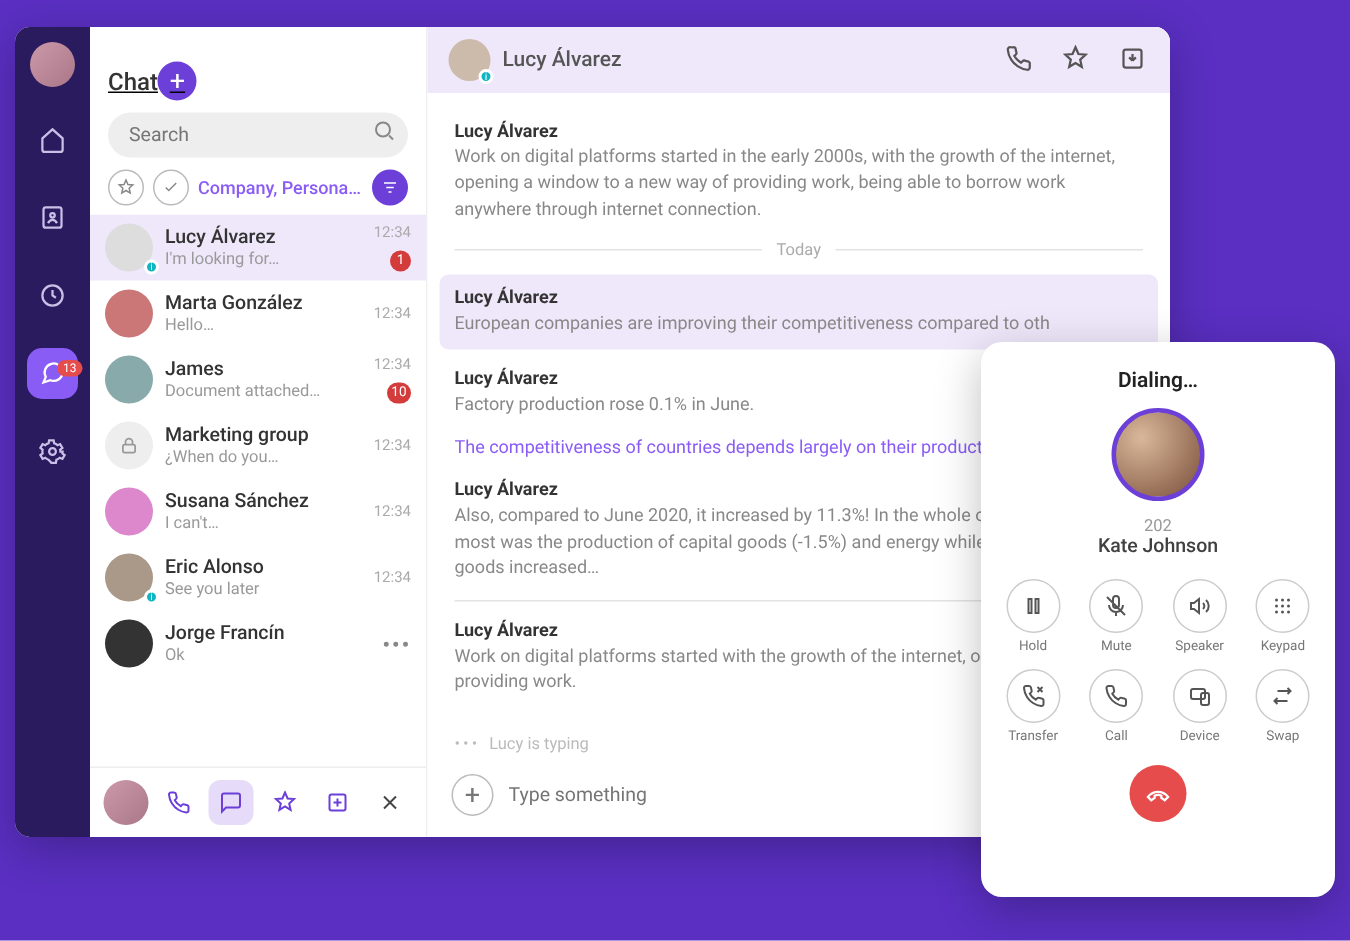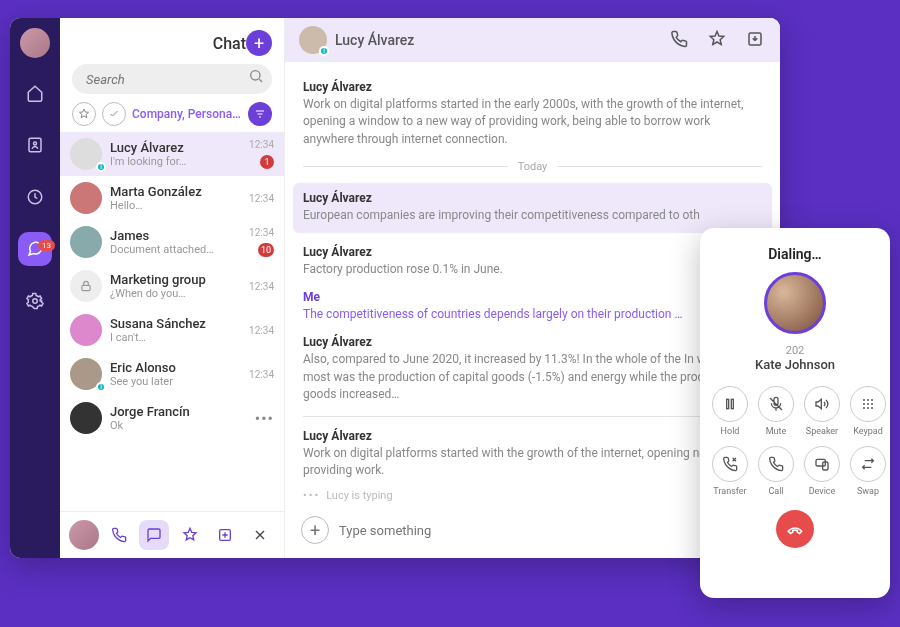--- a/index.html
+++ b/index.html
@@ -37,32 +37,33 @@
   }
 
   
   .sidebar {
     width: 225px;
     border-right: 1px solid #eee;
     display:flex; flex-direction:column;
     background:#fff;
   }
   .sidebar-header {
-    display:flex; align-items:center; justify-content:flex-end;
-    padding: 12px 12px 8px;
+    display:flex; align-items:center; justify-content:flex-start;
+    padding: 23px 12px 8px;
+    text-decoration: underline;
   }
   .sidebar-title { font-size:16px; font-weight:500; color:#333; }
   .new-chat {
     width:26px;height:26px;border-radius:50%;background:#6b3fd8;color:#fff;
     display:flex;align-items:center;justify-content:center;font-size:18px;cursor:pointer;
   }
   .search-wrap { padding: 0 12px 8px; }
   .search {
     width:100%; height:30px; border:none; background:#eee; border-radius:16px;
-    padding:0 34px 0 14px; font-size:13px; color:#c2410c;font-style:italic;
+    padding:0 34px 0 14px; font-size:13px; color:#c2410c;
   }
   .search-wrap { position:relative; }
   .search-icon { position:absolute; right:20px; top:4px; color:#888; }
   .search-icon svg{width:16px;height:16px;}
   .filter-row {
     display:flex; align-items:center; gap:6px; padding:0 12px 6px; font-size:12px;
   }
   .round-btn {
     width:24px;height:24px;border-radius:50%;border:1.5px solid #bbb;display:flex;align-items:center;justify-content:center;color:#888;cursor:pointer;
   }
@@ -129,21 +130,21 @@
   .compose-plus{
     width:28px;height:28px;border-radius:50%;border:1.5px solid #bbb;display:flex;align-items:center;justify-content:center;color:#777;font-size:18px;cursor:pointer;
   }
   .compose-input{
     flex:1;border:none;font-size:13px;color:#555;outline:none;
   }
 
   
   .call {
     position:absolute; right:10px; top:228px;
-    width:190px; height:370px;
+    width:236px; height:370px;
     background:#fff; border-radius:14px;
     box-shadow:0 8px 30px rgba(0,0,0,.25);
     display:flex;flex-direction:column;align-items:center;
     padding:18px 12px 14px;
   }
   .call-status{font-size:14px;font-weight:600;color:#222;margin-bottom:10px;}
   .call-avatar{width:62px;height:62px;border-radius:50%;background:radial-gradient(circle at 30% 30%, #d9b89a, #7a4e3a);border:3px solid #6b3fd8;margin-bottom:10px;}
   .call-ext{font-size:11px;color:#999;}
   .call-name{font-size:13px;color:#404040;font-weight:500;margin-bottom:14px;}
   .call-grid{display:grid;grid-template-columns:repeat(4,1fr);gap:10px 10px;width:100%;}
@@ -370,21 +371,20 @@
         </div>
       <div class="msg highlight">
         <div class="msg-sender">Lucy Álvarez</div>
         <div class="msg-body">European companies are improving their competitiveness compared to oth</div>
       </div>
       <div class="msg">
         <div class="msg-sender">Lucy Álvarez</div>
         <div class="msg-body">Factory production rose 0.1% in June.</div>
       </div>
       <div class="msg">
-        <div class="msg-sender me-color">Me</div>
         <div class="msg-body me">The competitiveness of countries depends largely on their production …</div>
       </div>
       <div class="msg">
         <div class="msg-sender">Lucy Álvarez</div>
         <div class="msg-body">Also, compared to June 2020, it increased by 11.3%! In the whole of the In what fell the most was the production of capital goods (-1.5%) and energy while the production of goods increased…</div>
       </div>
       <hr class="sep">
       <div class="msg">
         <div class="msg-sender">Lucy Álvarez</div>
         <div class="msg-body">Work on digital platforms started with the growth of the internet, opening new way of providing work.</div>

